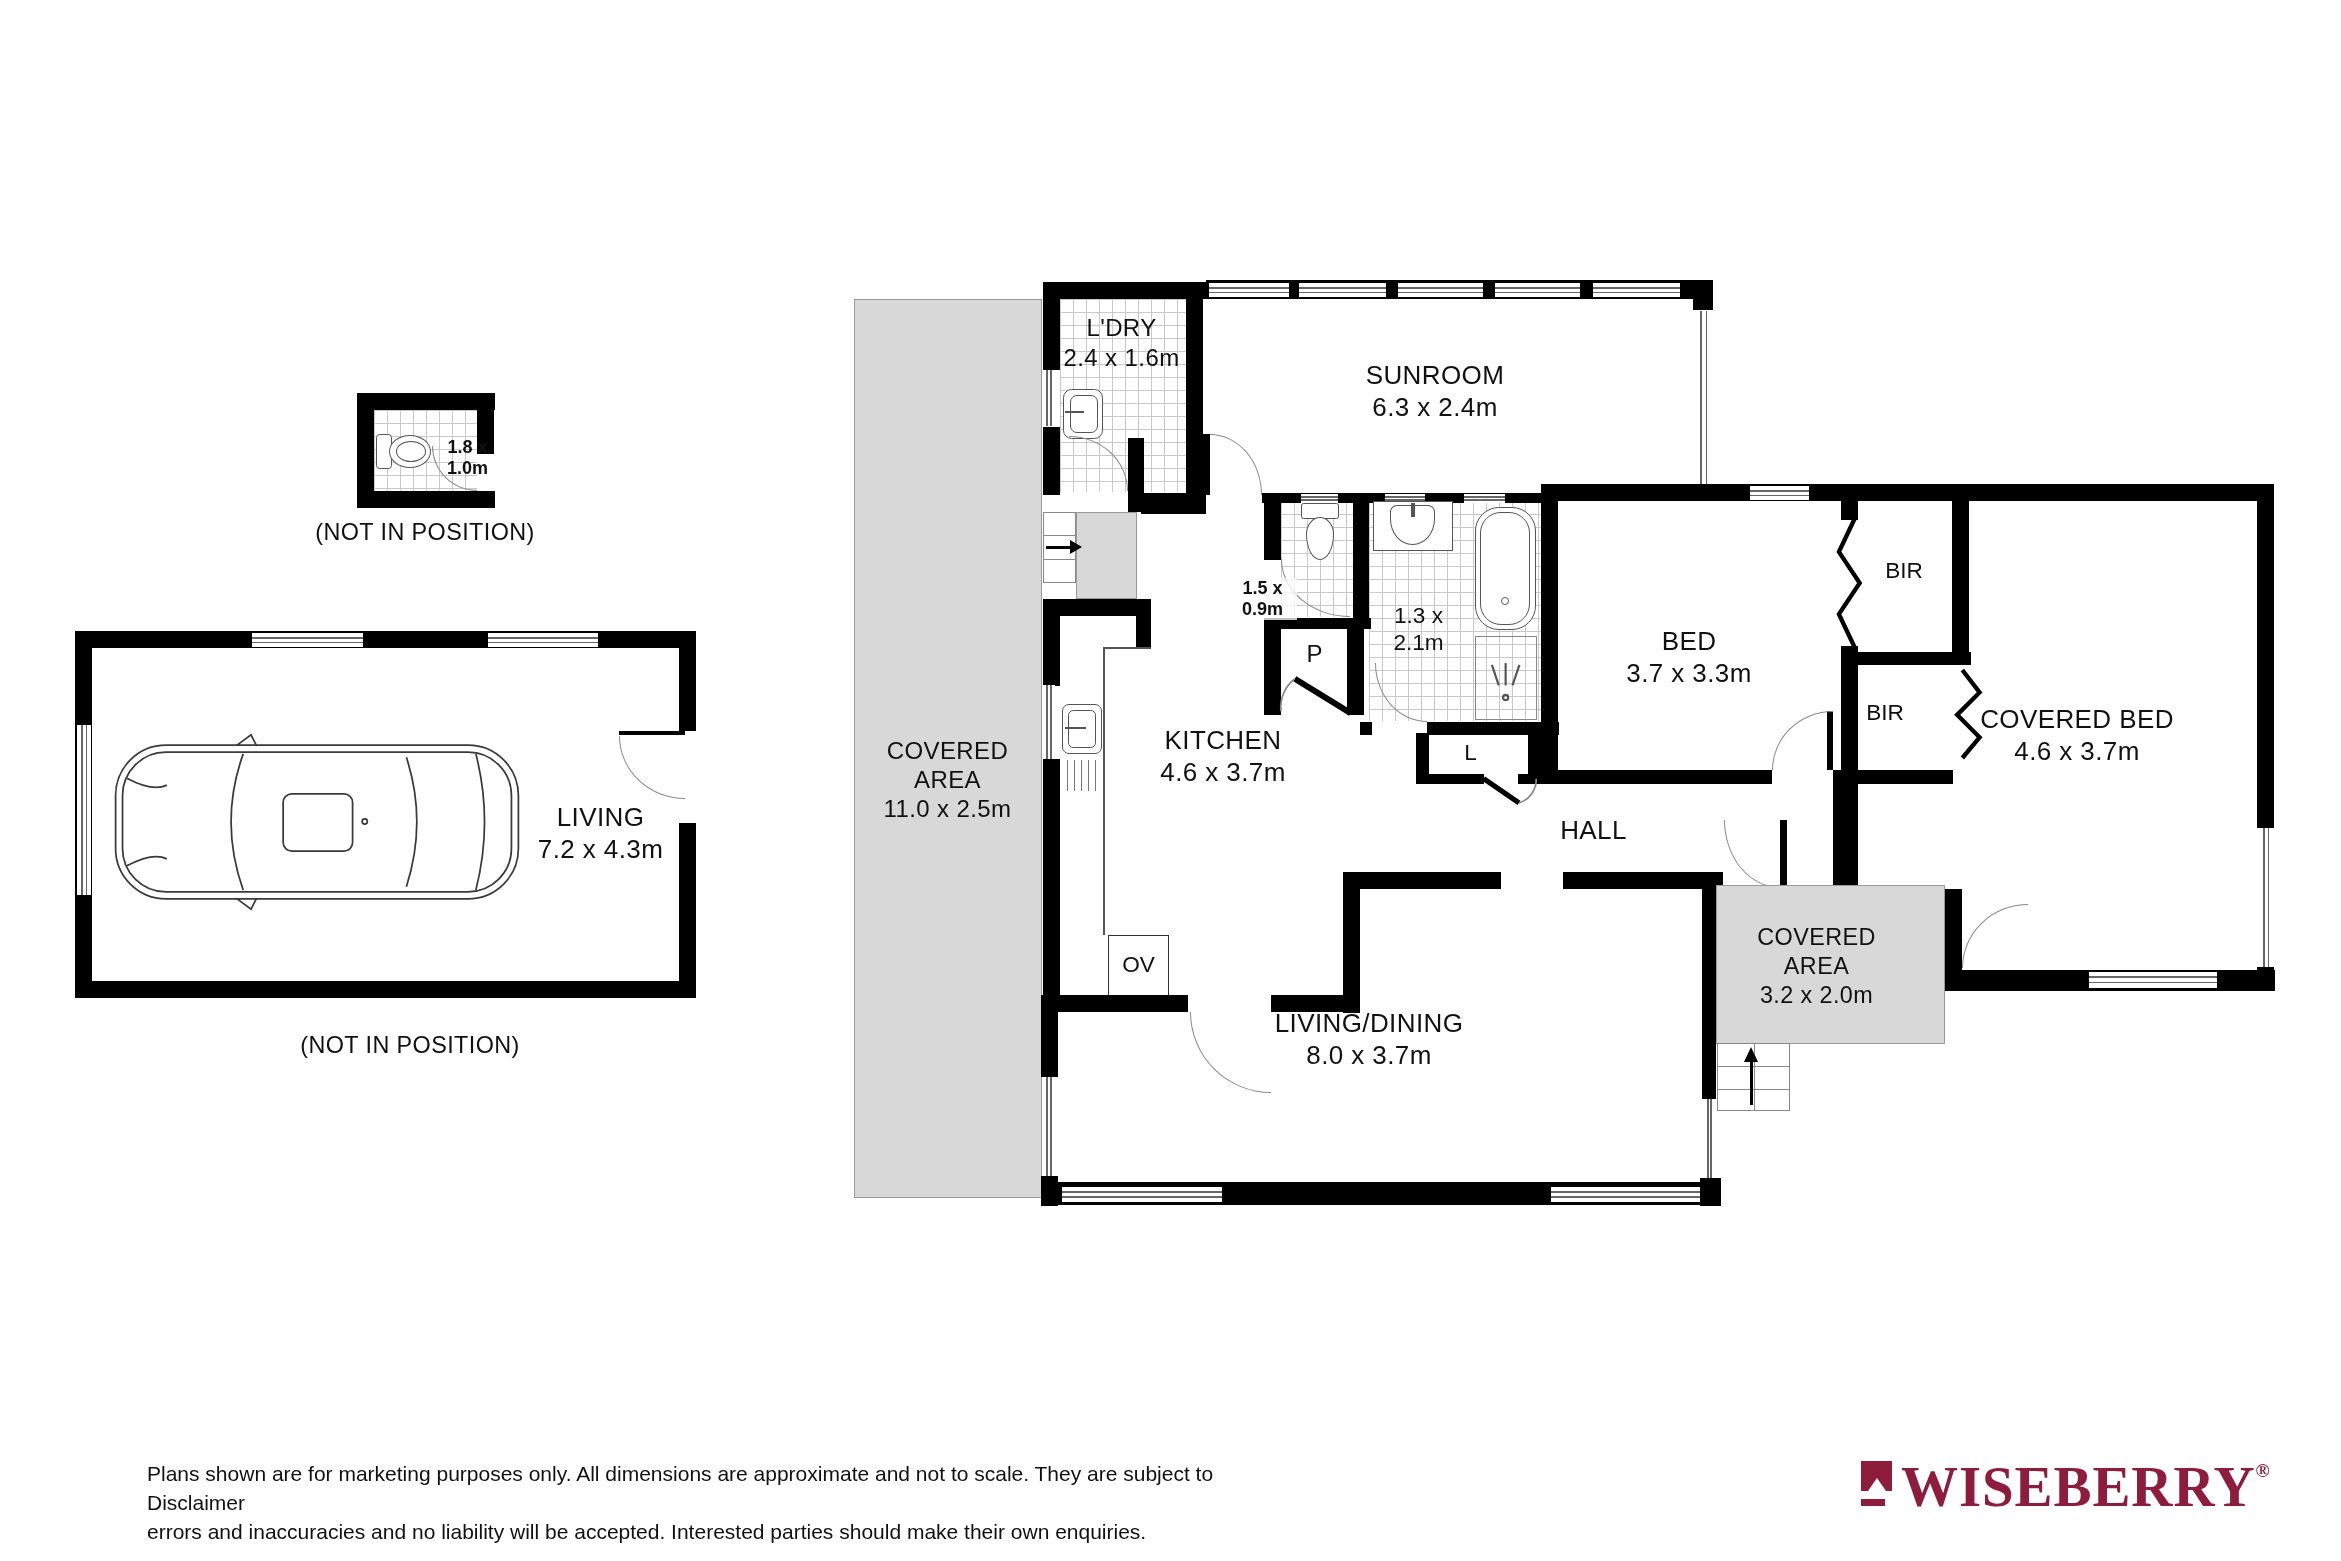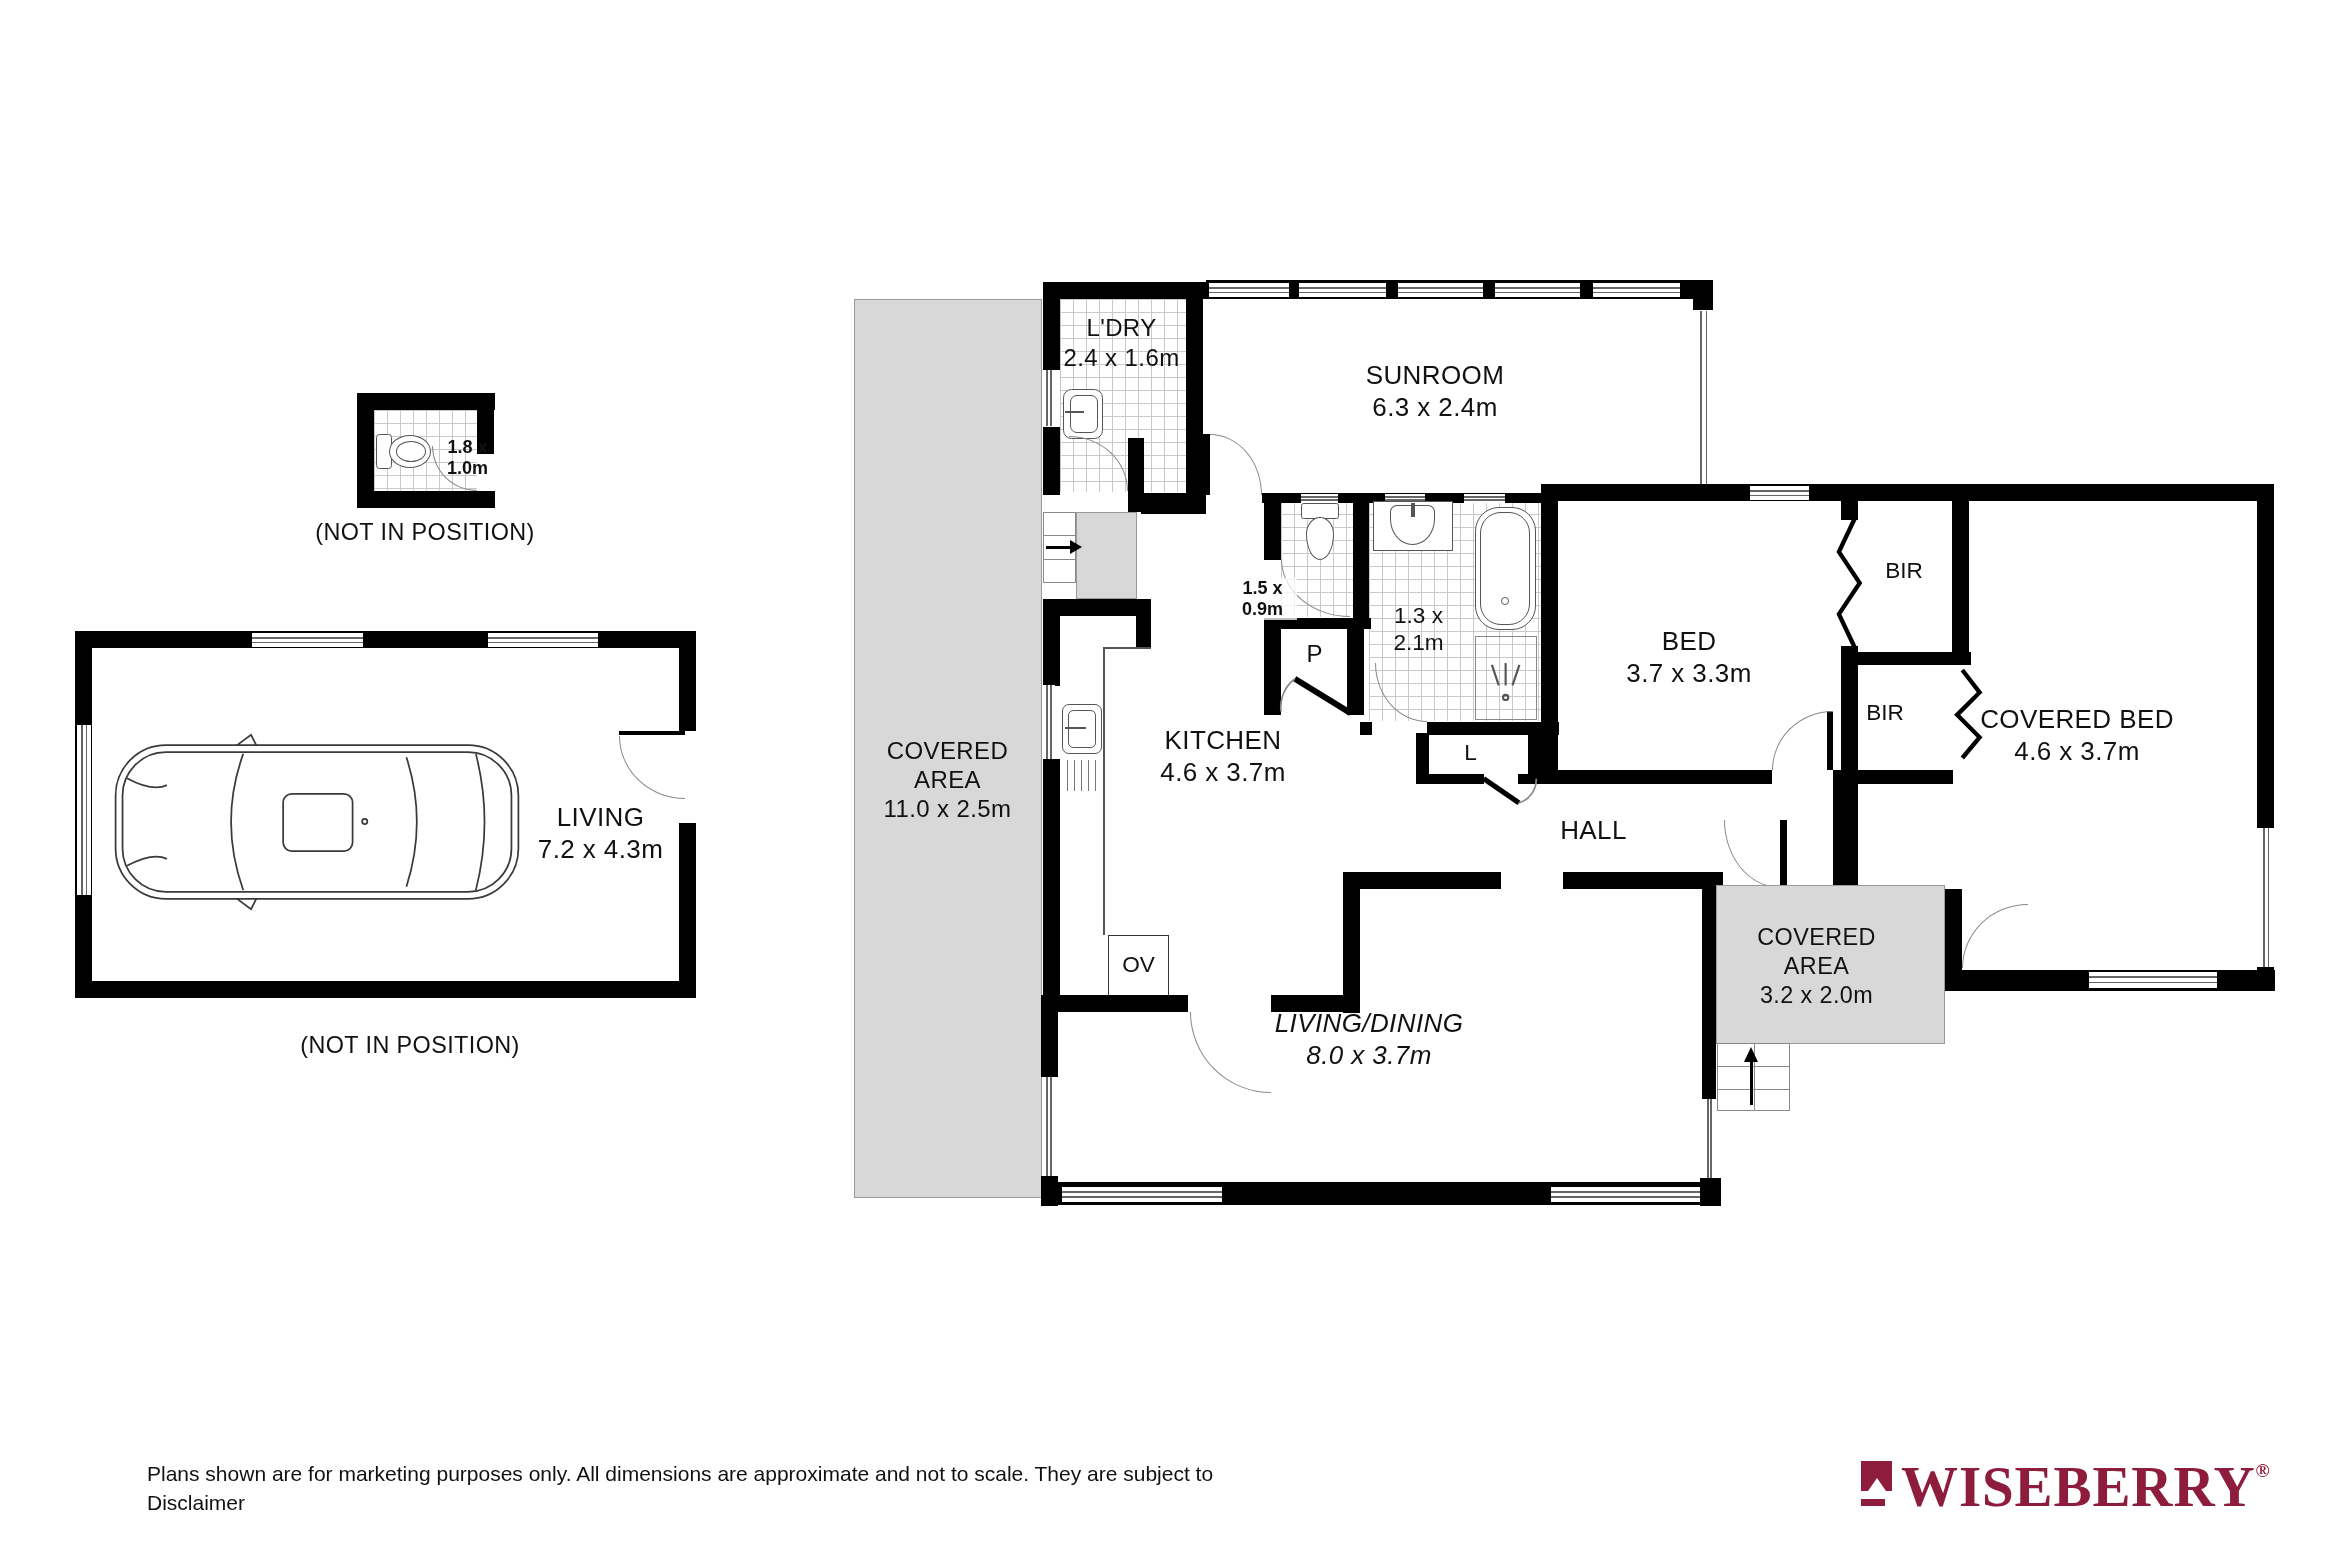--- a/index.html
+++ b/index.html
@@ -273,21 +273,21 @@
 
     <div class="wall" style="left:1041px;top:1012px;width:17.3px;height:65px;"></div>
     <div class="win-v" style="left:1043px;top:1077px;width:12px;height:99px;"></div>
     <div class="wall" style="left:1041px;top:1176px;width:17.3px;height:29.5px;"></div>
     <div class="wall" style="left:1041px;top:1182px;width:678px;height:23.4px;"></div>
     <div class="win-h" style="left:1062px;top:1187px;width:160px;height:14.7px;"></div>
     <div class="win-h" style="left:1551px;top:1187px;width:151px;height:14.7px;"></div>
     <div class="wall" style="left:1702px;top:889px;width:14px;height:210px;"></div>
     <div class="win-v" style="left:1704px;top:1099px;width:10.4px;height:82px;"></div>
     <div class="wall" style="left:1700px;top:1178px;width:21px;height:28px;"></div>
-    <div class="lbl lbl-room" style="left:1239px;top:1007px;width:260px;font-style:italic;">
+    <div class="lbl lbl-room" style="left:1239px;top:1007px;width:260px;">
       <span>LIVING/DINING</span><br><span>8.0 x 3.7m</span>
     </div>
 
     <div class="gray" style="left:1716px;top:885px;width:229px;height:159px;"></div>
     <div class="lbl lbl-room" style="left:1730px;top:923px;width:173px;font-size:23.4px;line-height:29px;">
       <span>COVERED</span><br>
       <span>AREA</span><br>
       <span>3.2 x 2.0m</span>
     </div>
     <div class="steps" style="left:1717px;top:1043px;width:73px;height:68px;"></div>
@@ -295,20 +295,21 @@
     <div class="step-line" style="left:1717px;top:1089px;width:73px;height:1.3px;"></div>
     <div class="step-line" style="left:1754px;top:1043px;width:1.3px;height:68px;"></div>
     <div class="thin" style="left:1750px;top:1062px;width:2.6px;height:43px;background:#000;"></div>
     <div class="tri" style="left:1744px;top:1047px;border-left:7.8px solid transparent;border-right:7.8px solid transparent;border-bottom:15.6px solid #000;"></div>
 
   </div>
 
   <div id="footer-disclaimer">
     <div>Plans shown are for marketing purposes only. All dimensions are  approximate and not to scale. They are subject to</div>
     <div>Disclaimer</div>
+    <div>errors and inaccuracies and  no liability will be accepted. Interested parties should make their own enquiries.</div>
   </div>
 
   <div id="brand">
     <div class="flag">
         <div class="notch"></div>
       </div>
     <div class="bar"></div>
     <div class="word"><span>WISEBERRY</span><span class="reg">®</span></div>
   </div>
 

